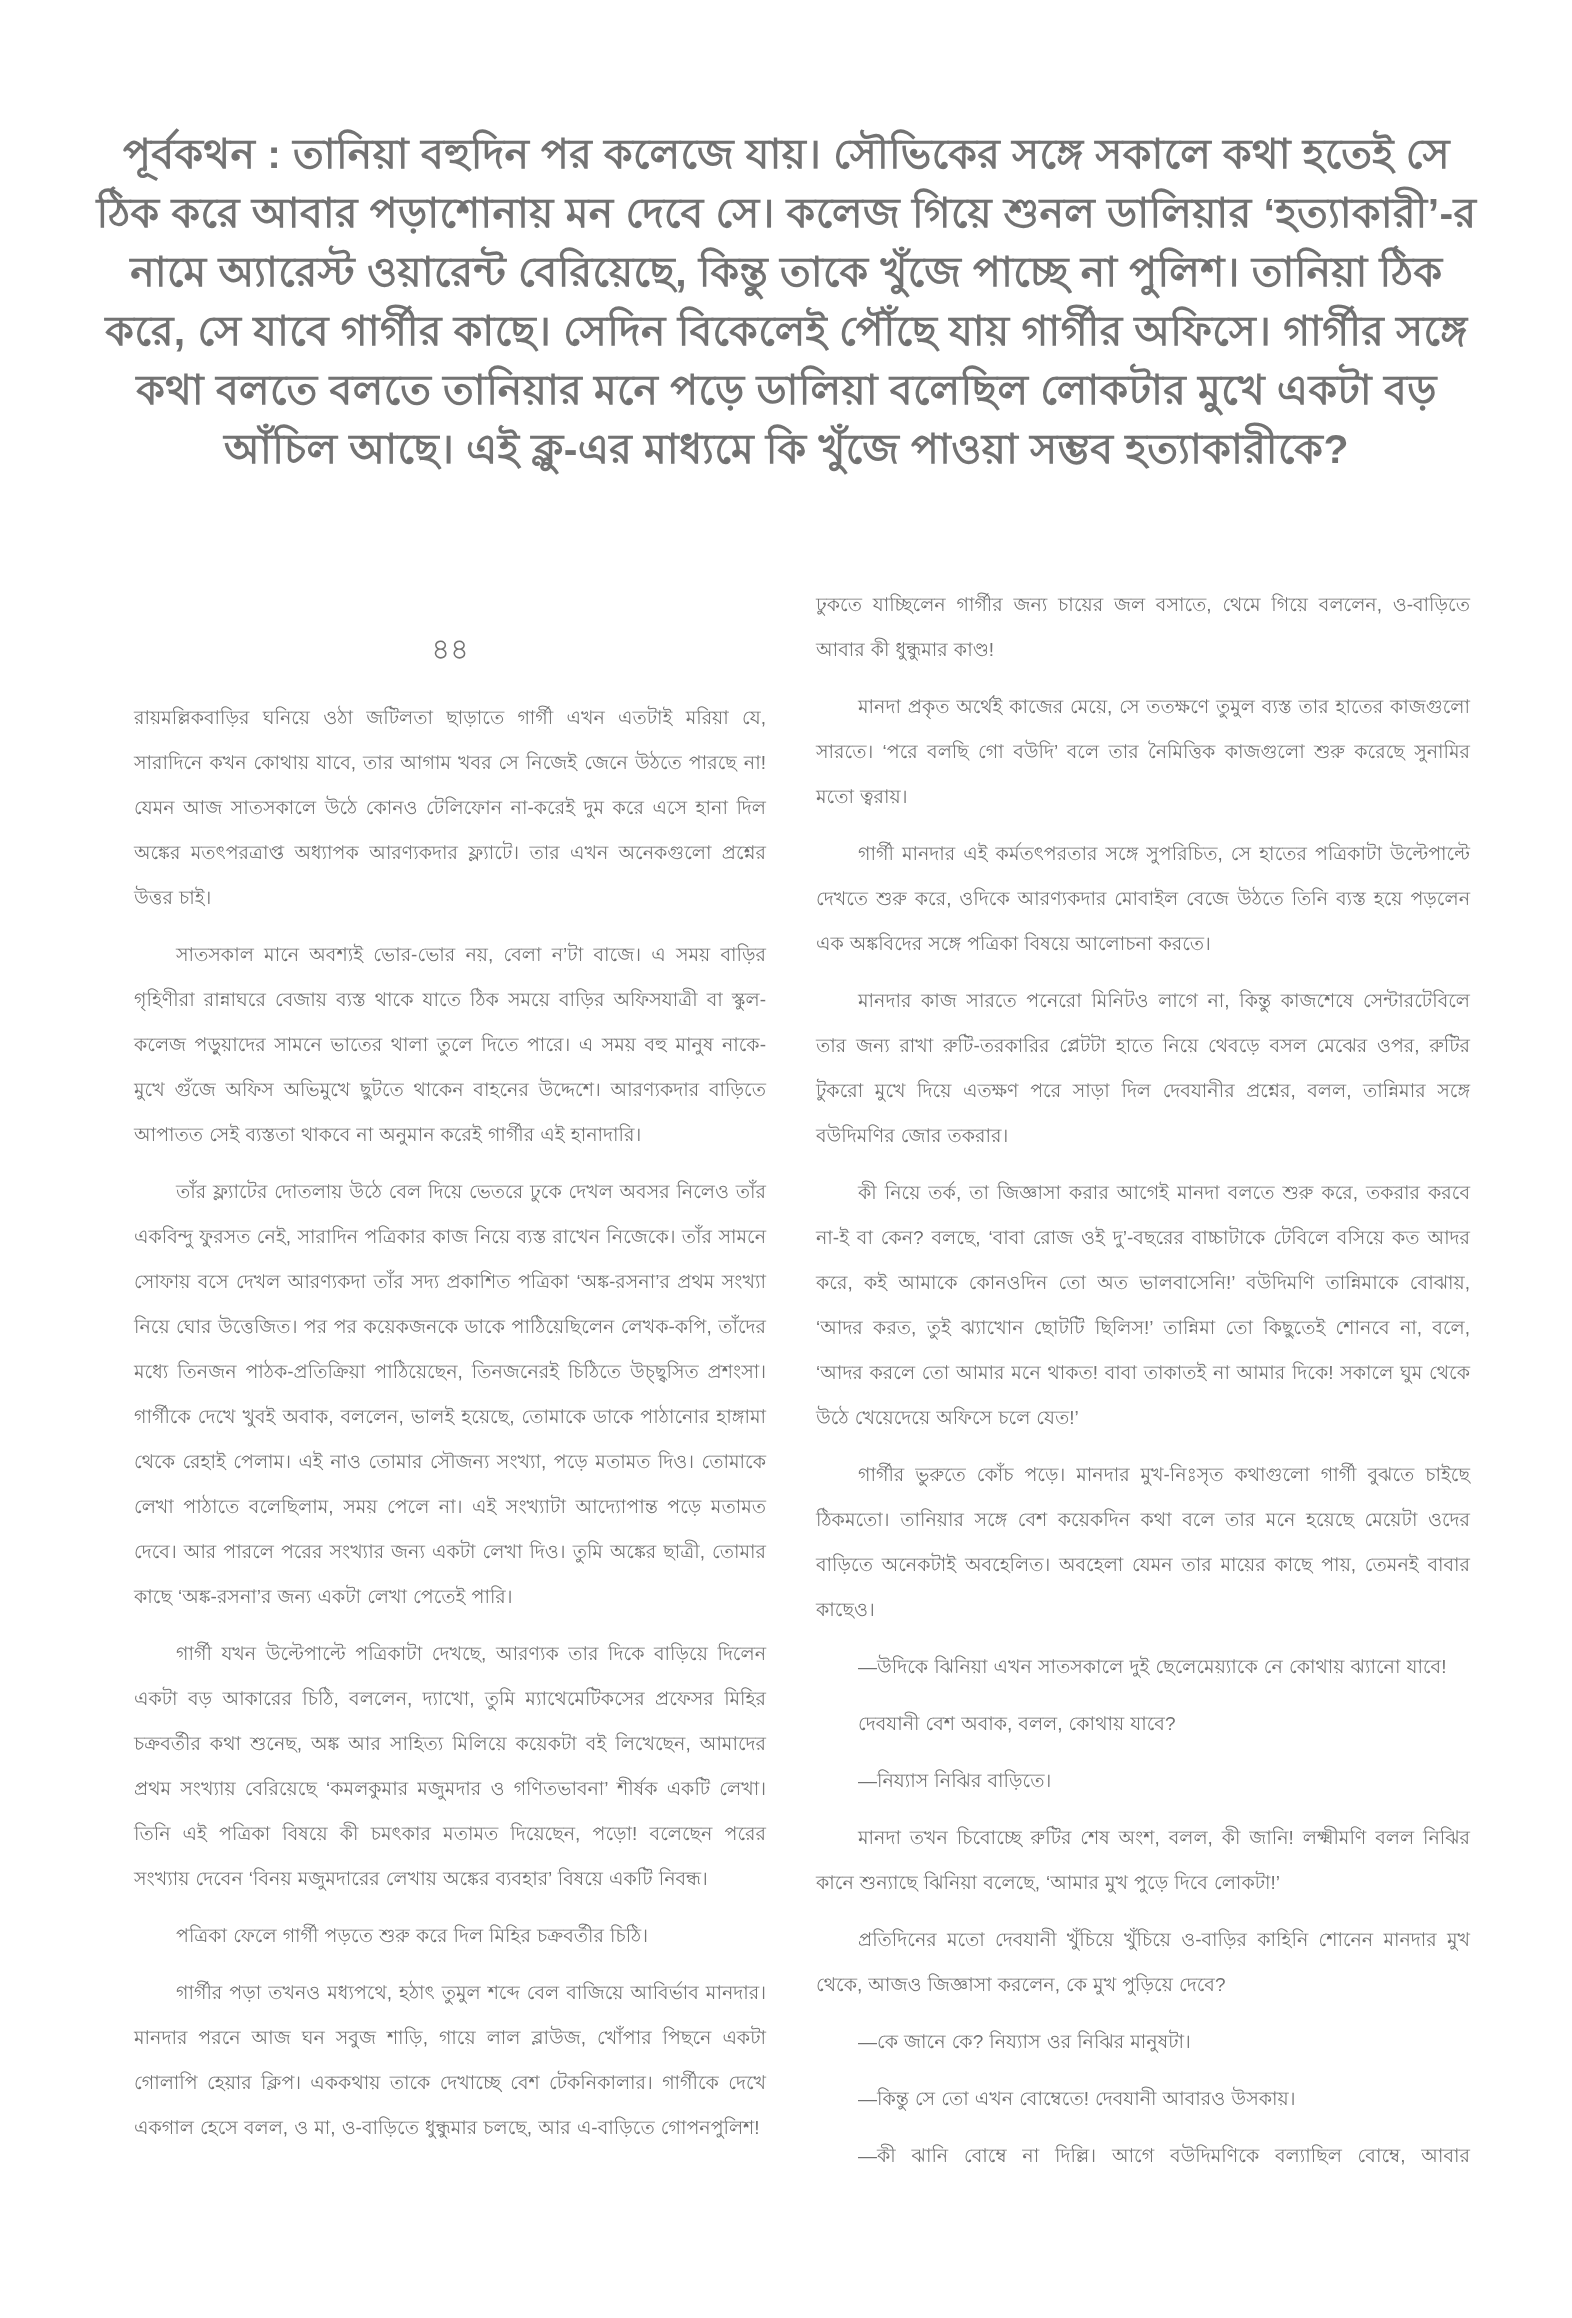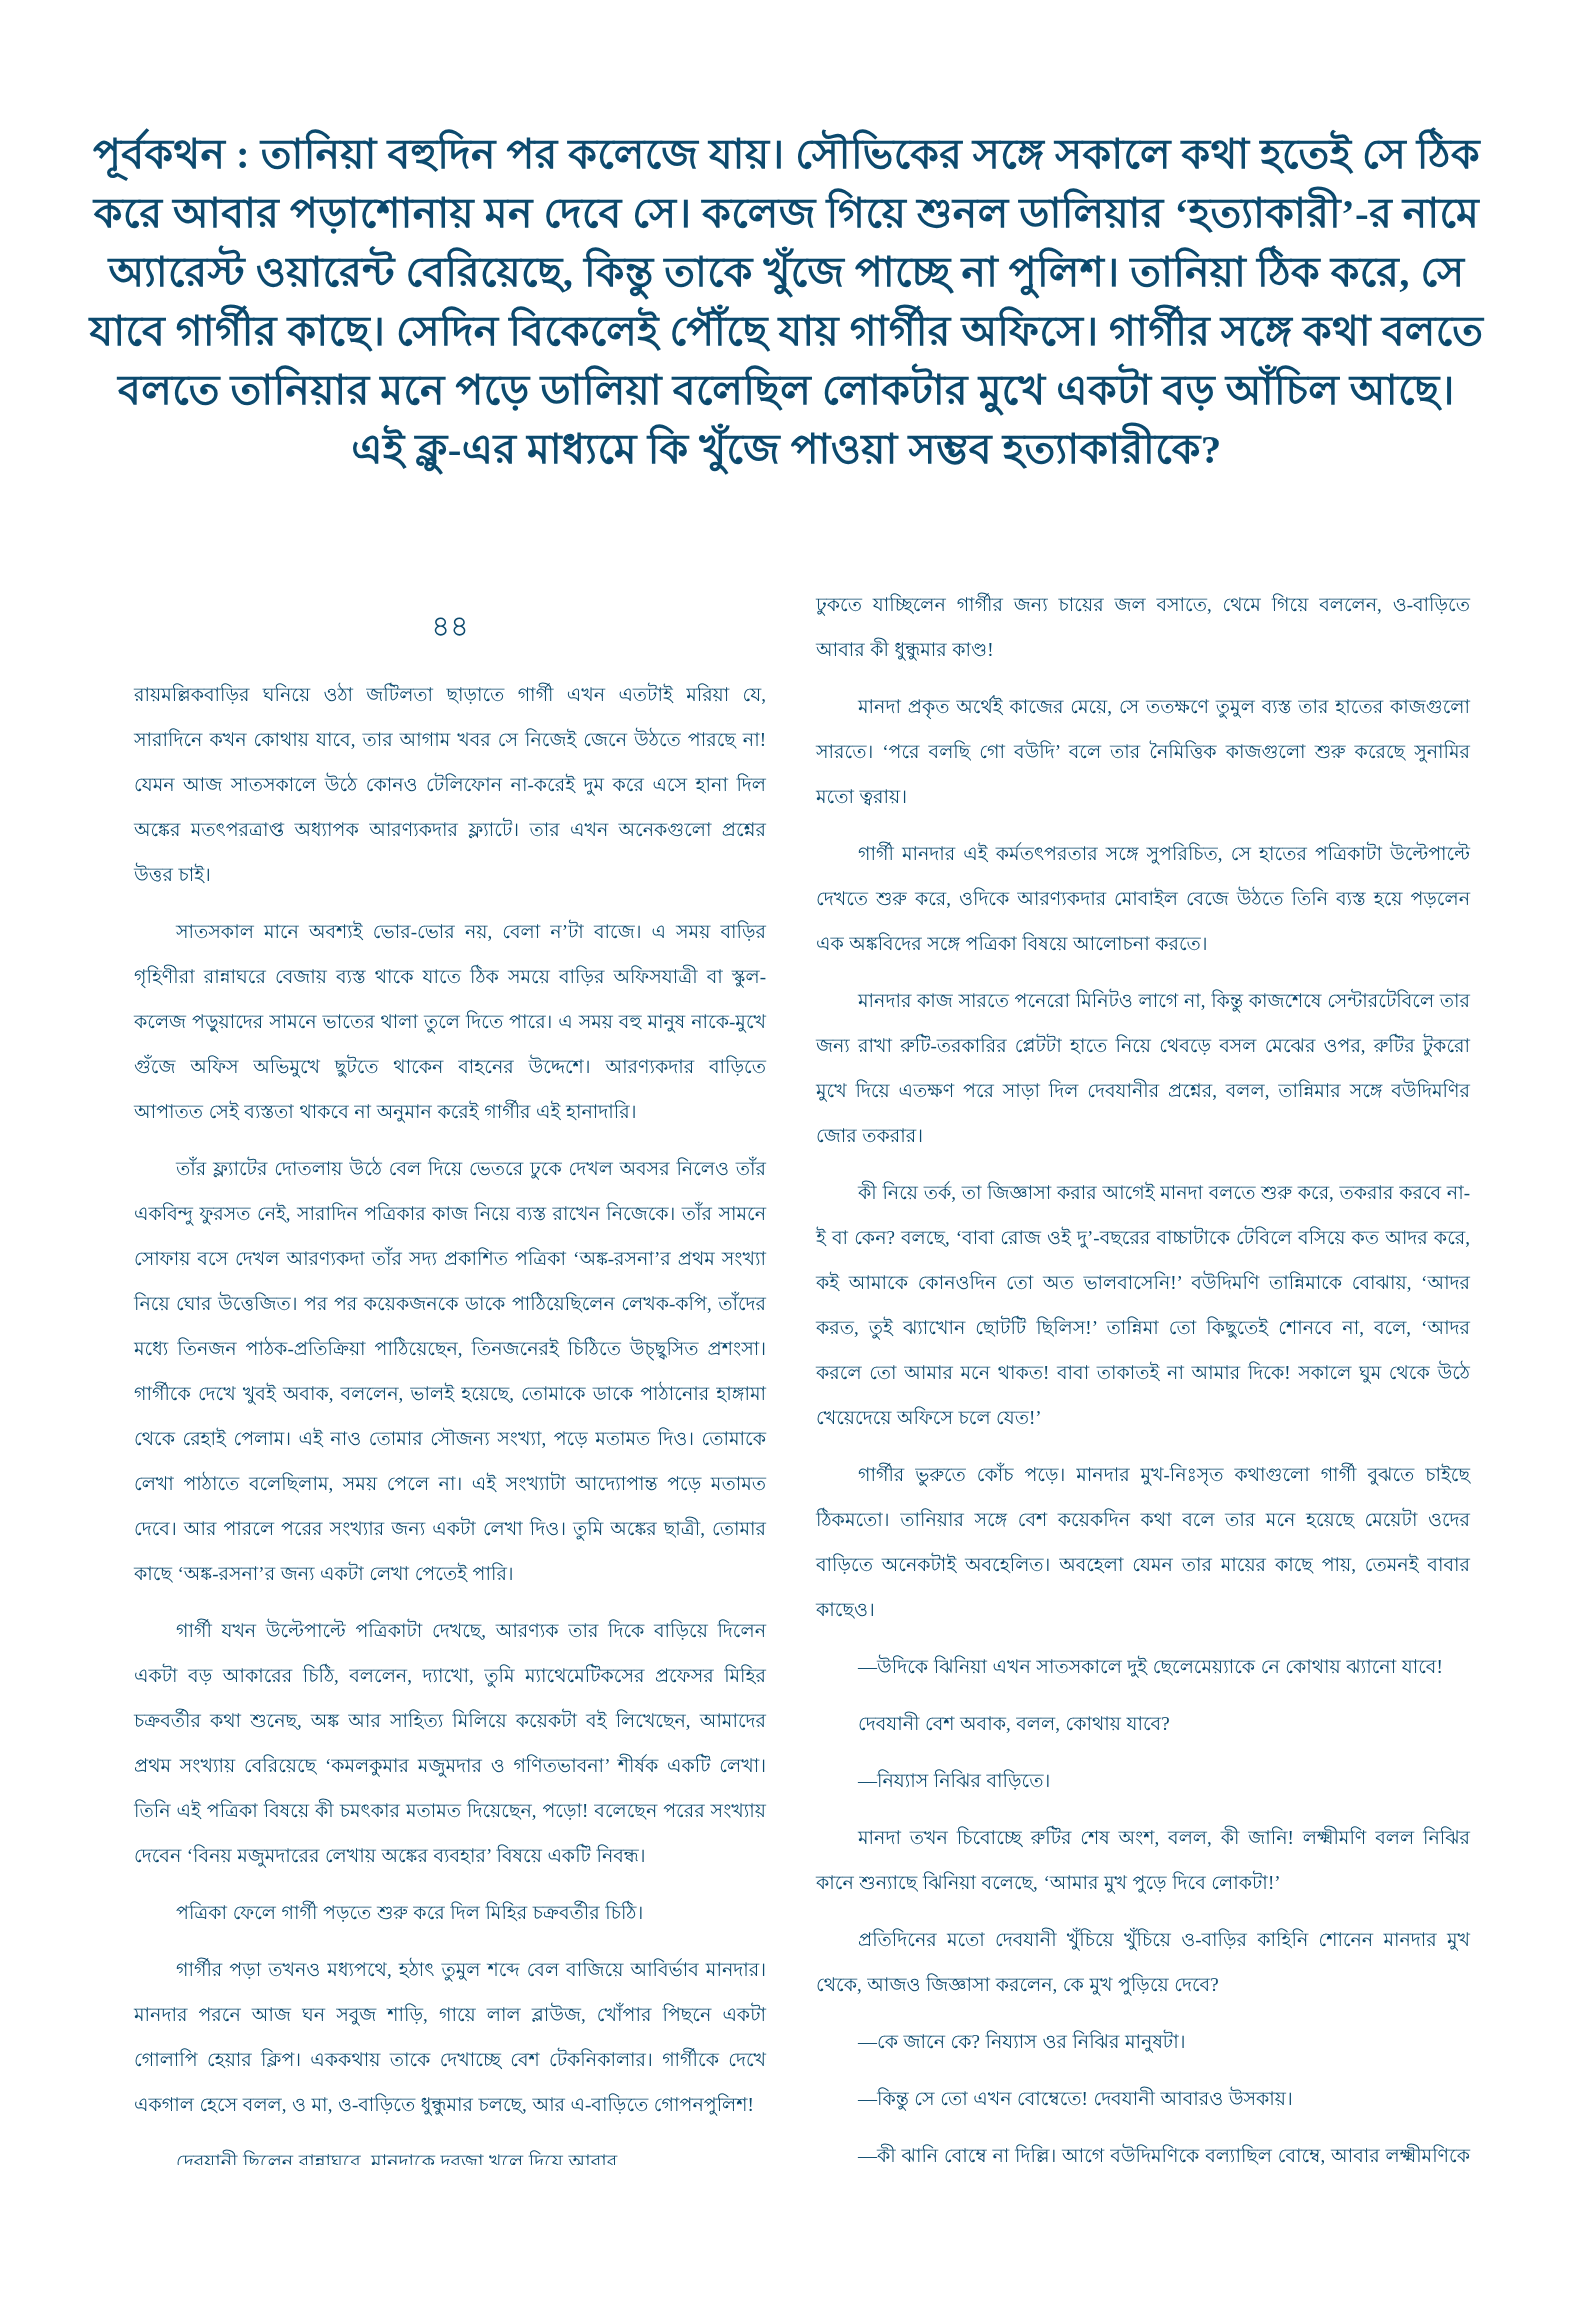--- a/index.html
+++ b/index.html
@@ -1,22 +1,22 @@
 <!DOCTYPE html>
 <html lang="bn" style="font-size:12.3px"><head>
 <meta charset="utf-8">
 <style>
   html, body { margin: 0; padding: 0; }
   .page {
     position: relative;
     width: 1573px;
     height: 2165px;
     background: #ffffff;
-    color: #0c4a6e;
-    font-family: Liberation Serif, serif;
+    color: #737373;
+    font-family: Liberation Sans, sans-serif;
     overflow: hidden;
   }
   .prologue {
     position: absolute;
     top: 125px;
     left: 88px;
     width: 1397px;
   }
   .prologue p {
     margin: 0;

